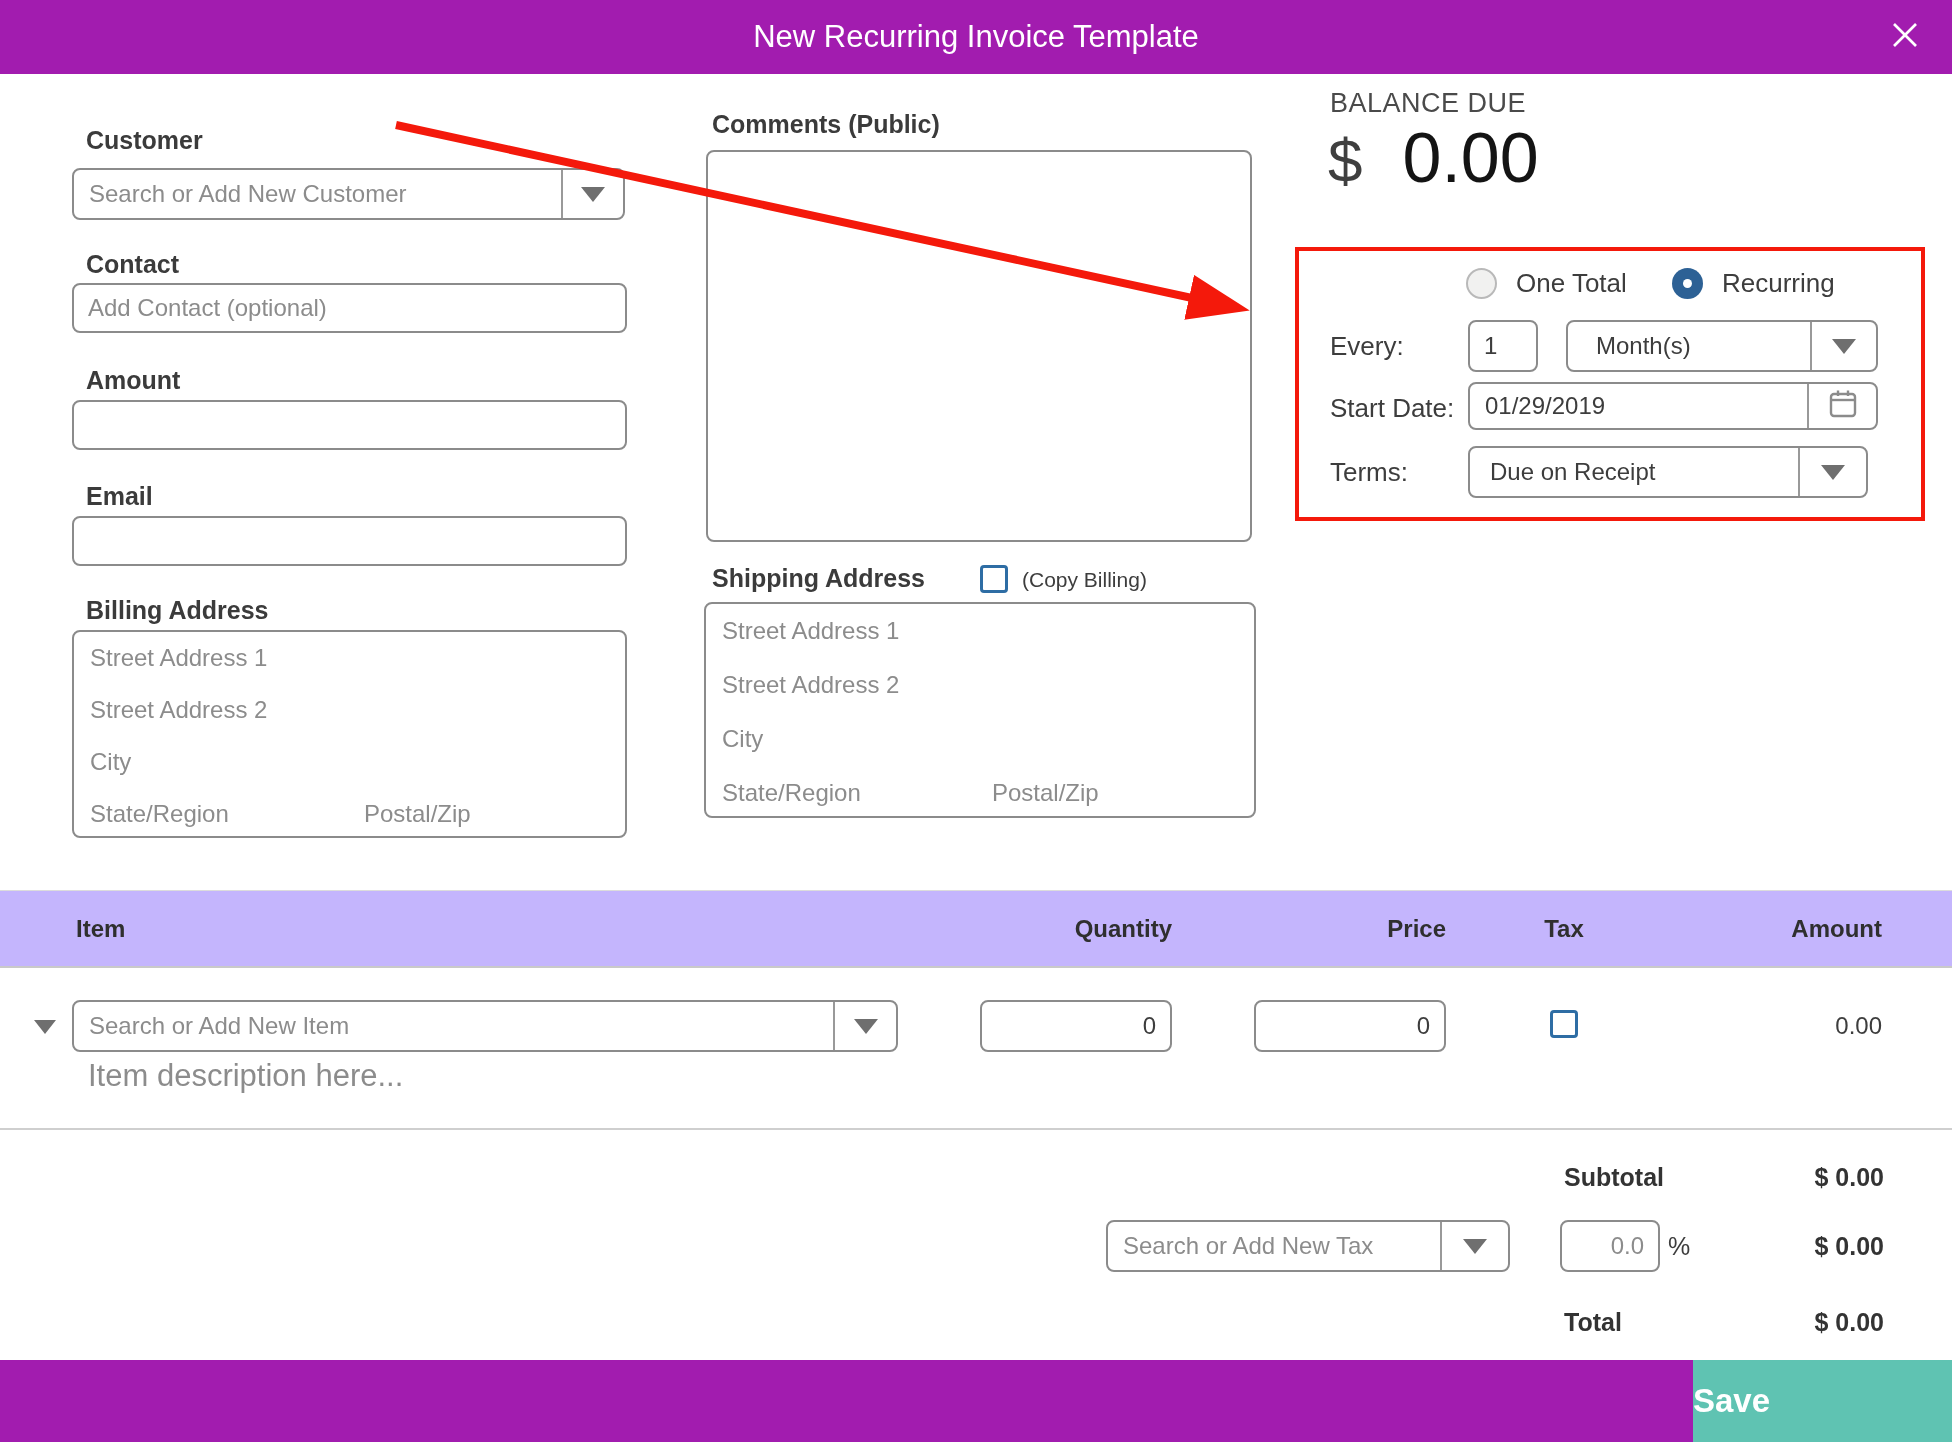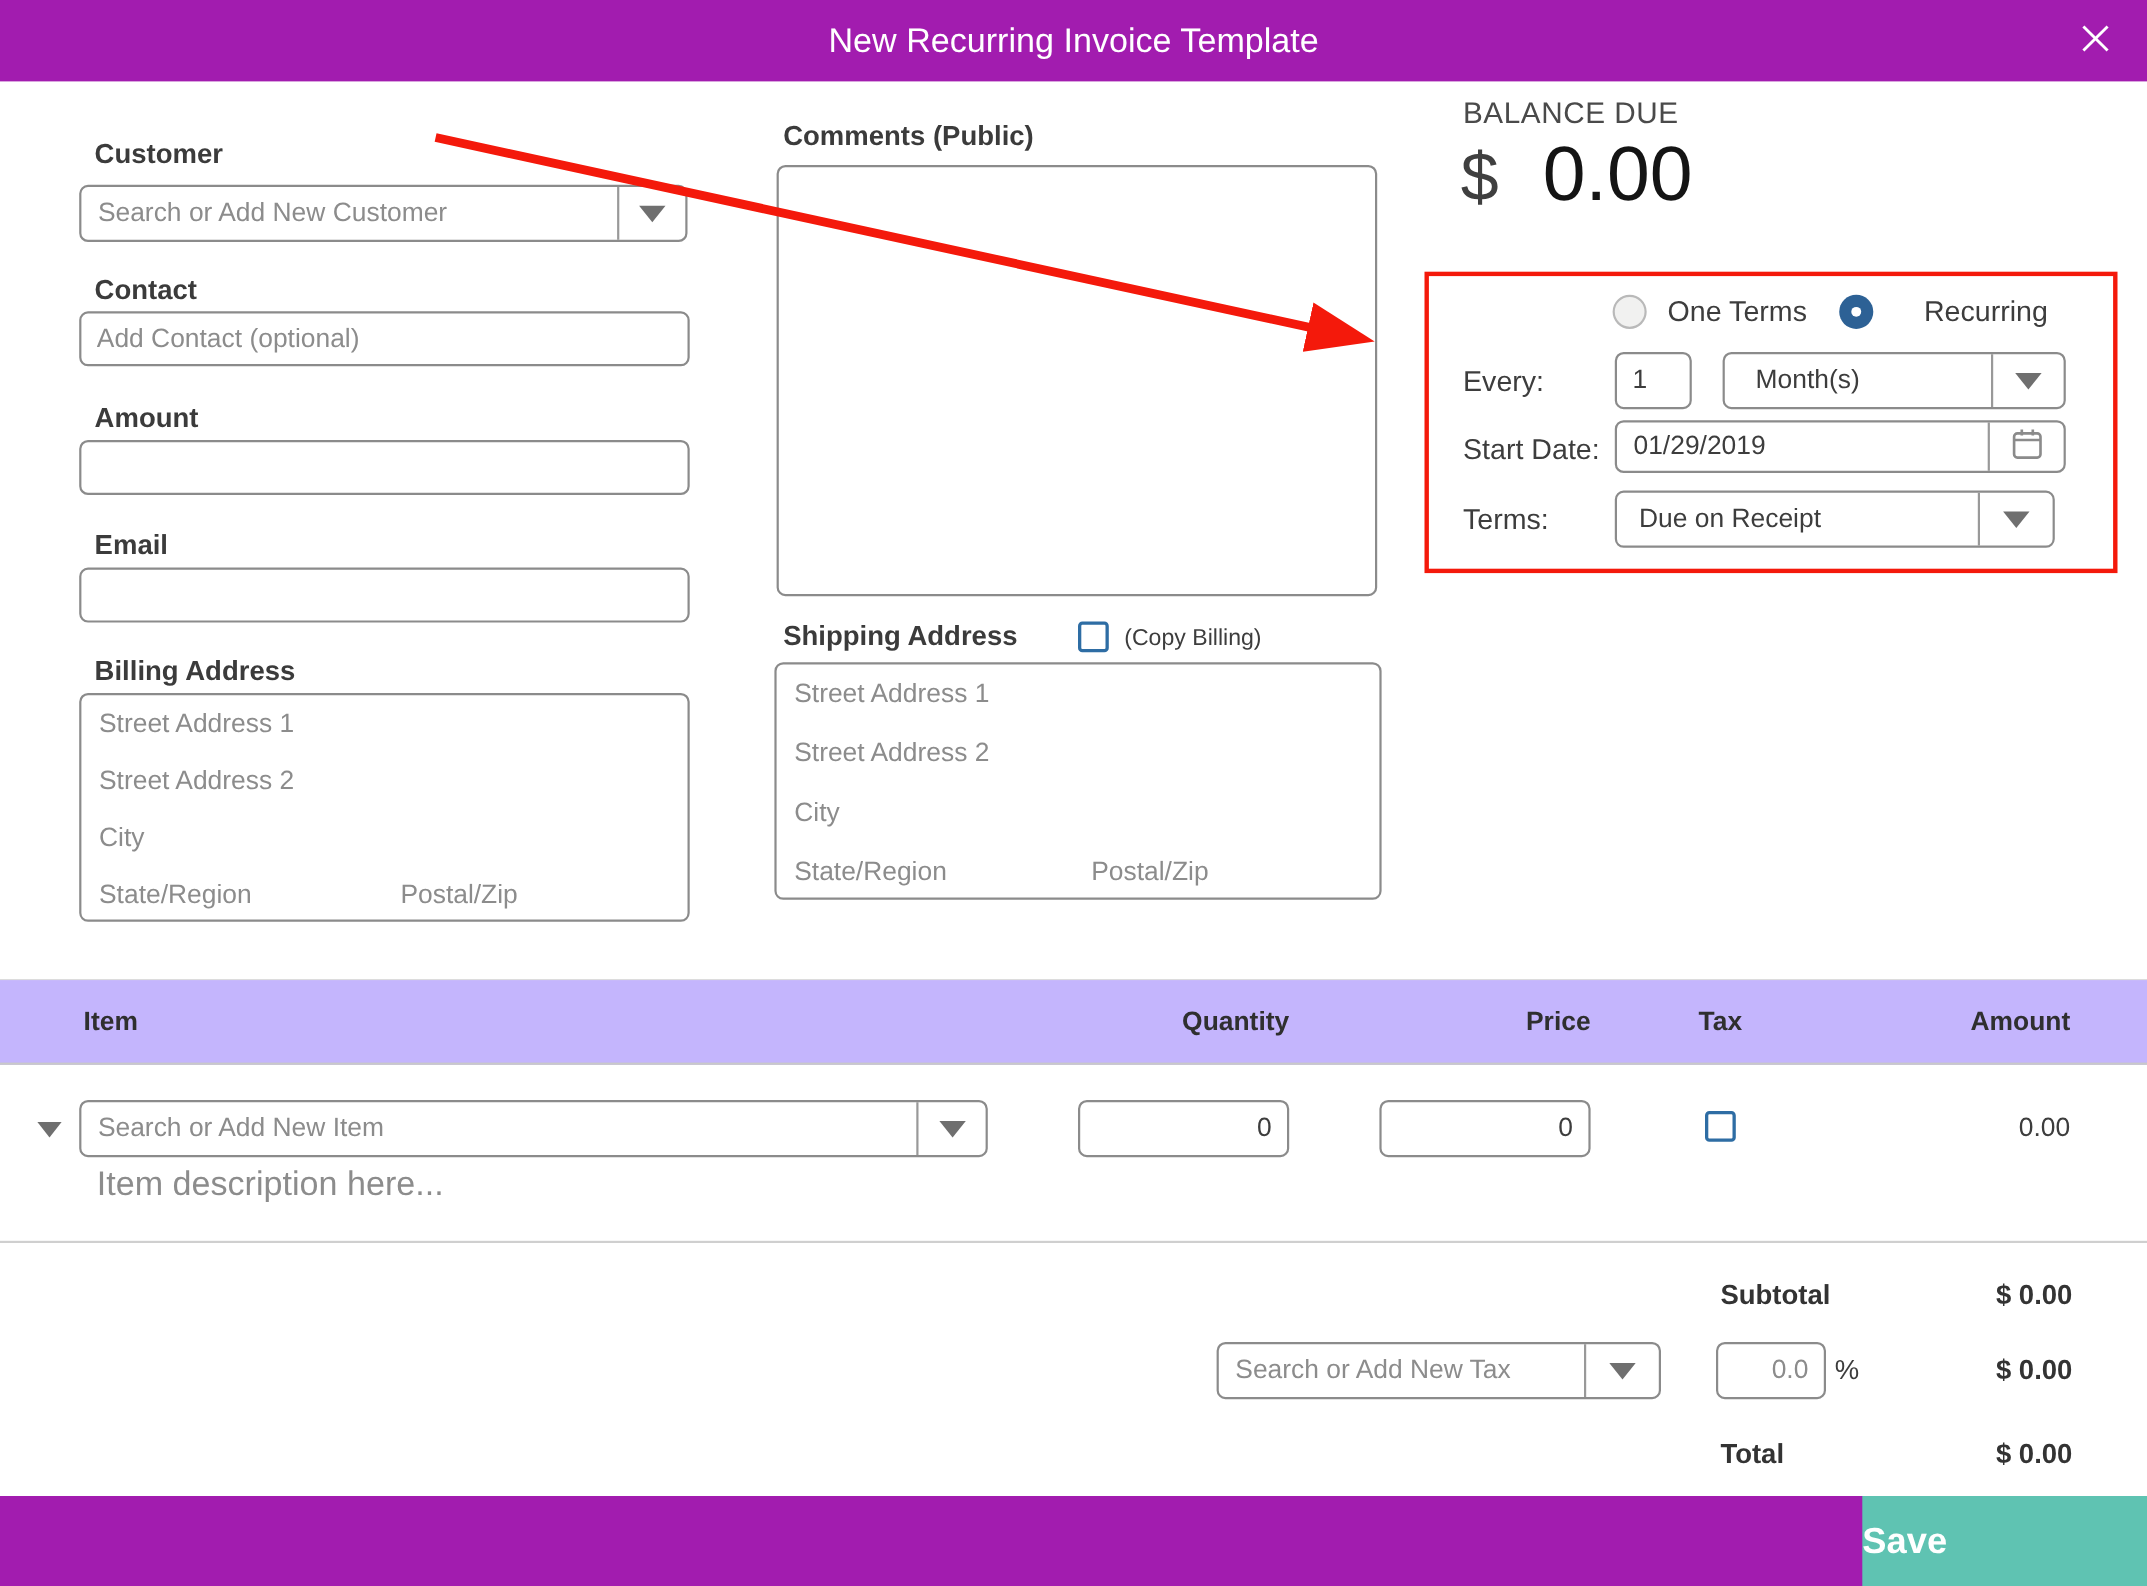--- a/index.html
+++ b/index.html
@@ -130,23 +130,23 @@
       <span class="postal" style="left:286px;">Postal/Zip</span>
     </div>
   </div>
 
   <div class="balance-label">BALANCE DUE</div>
   <div class="balance-amount">
     <span class="cur">$</span><span>0.00</span>
   </div>
 
   <div class="radio off" style="left:1466px; top:268px;"></div>
-  <div class="rlbl" style="left:1516px; top:268px; line-height:31px;">One Terms</div>
+  <div class="rlbl" style="left:1516px; top:268px; line-height:31px;">One Total</div>
   <div class="radio on" style="left:1672px; top:268px;"></div>
-  <div class="rlbl" style="left:1722px; top:268px; line-height:31px;margin-left:27px;">Recurring</div>
+  <div class="rlbl" style="left:1722px; top:268px; line-height:31px;">Recurring</div>
 
   <div class="rlbl" style="left:1330px; top:320px; line-height:52px;">Every:</div>
   <input class="inp" style="left: 1468px; top: 320px; width: 70px; height: 52px; border-radius: 8px;" value="1">
   <div class="sel" style="left:1566px; top:320px; width:312px; height:52px;gap:32px;">
     <div class="txt" style="padding-left:28px;">Month(s)</div>
     <div class="arw" style="width:66px;">
         <div class="tri"></div>
       </div>
   </div>
 

